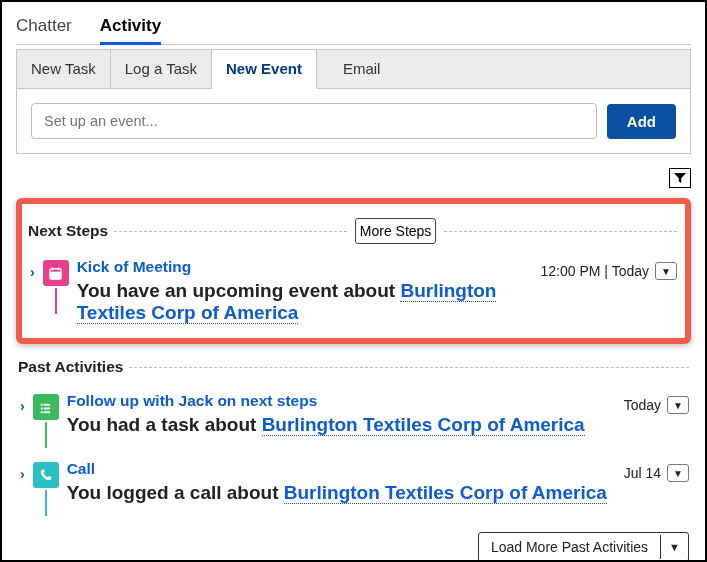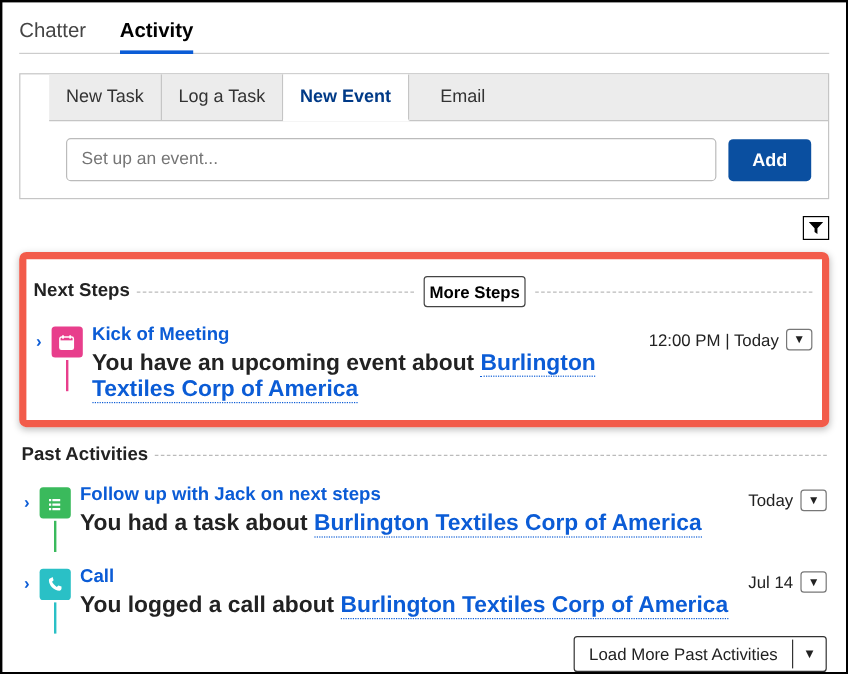--- a/index.html
+++ b/index.html
@@ -16,21 +16,21 @@
   
   .top-tabs { display: flex; gap: 28px; border-bottom: 1px solid #ccc; }
   .top-tab { padding: 4px 0 8px 0; font-size: 17px; cursor: pointer; position: relative; color:#444;}
   .top-tab.active { font-weight: 700; color:#000; }
   .top-tab.active::after {
     content: ""; position: absolute; left: 0; right: 0; bottom: -1px;
     height: 3px; background: #0b5cd6;
   }
   
   .composer {
-    border: 1px solid #c5c5c5; margin-top: 16px; background: #fff; padding-left: 24px;
+    border: 1px solid #c5c5c5; margin-top: 4px; background: #fff;
   }
   .subtab-row {
     display: flex; background: #ececec; border-bottom: 1px solid #c5c5c5;
   }
   .subtab {
     padding: 10px 14px; font-size: 15px; cursor: pointer; border-right: 1px solid #c5c5c5;
     color:#333;
   }
   .subtab:last-child{border-right:none;}
   .subtab.active { background: #fff; font-weight: 700; color:#003a87; border-bottom:2px solid #fff; margin-bottom:-1px;}
@@ -61,21 +61,21 @@
   }
   
   .section-header {
     display: flex; align-items: center; font-weight: 700; font-size: 15.5px;
     margin: 4px 0 12px 0;
   }
   .section-header .label { white-space: nowrap; padding-right: 6px; }
   .dash { flex: 1; border-top: 1.4px dashed #bbb; height: 0; }
   .more-steps-btn {
     margin: 0 8px; border:1.3px solid #444; background:#fff; padding:4px 4px;
-    font-size:14px; border-radius:3px; cursor:pointer;font-weight:bold;
+    font-size:14px; border-radius:3px; cursor:pointer;
   }
   
   .activity {
     display: flex; align-items: flex-start; gap: 8px; padding: 2px 0;
   }
   .chevron {
     color: #0b5cd6; font-weight:700; font-size:14px; margin-top:6px; cursor:pointer;
     padding-left:2px;
   }
   .icon-wrap { display:flex; flex-direction:column; align-items:center; margin-top:2px; }
@@ -95,21 +95,21 @@
   .act-meta { display:flex; align-items:center; gap:6px; font-size:14px; margin-top:4px;}
   .menu-pill {
     border:1px solid #777; border-radius:3px; width:22px; height:18px;
     display:flex; align-items:center; justify-content:center; cursor:pointer;
     font-size:10px;
   }
   
   .past-section { margin-top: 14px; padding: 0 2px; }
   .past-header { display:flex; align-items:center; font-weight:700; font-size:15.5px; margin-bottom:14px;}
   .past-header .label{padding-right:6px;}
-  .load-more-row { display:flex; justify-content:flex-end; margin-top:0;align-items:center;}
+  .load-more-row { display:flex; justify-content:flex-end; margin-top:14px;align-items:center;}
   .load-more-btn {
     border:1.5px solid #333; border-radius:3px; background:#fff;
     display:flex; align-items:center; cursor:pointer; overflow:hidden;
   }
   .load-more-btn .lbl{padding:6px 12px; font-size:14px; font-weight:500;}
   .load-more-btn .caret{border-left:1.5px solid #333; padding:6px 8px; font-size:11px;}
 </style>
 </head>
 <body>
 

